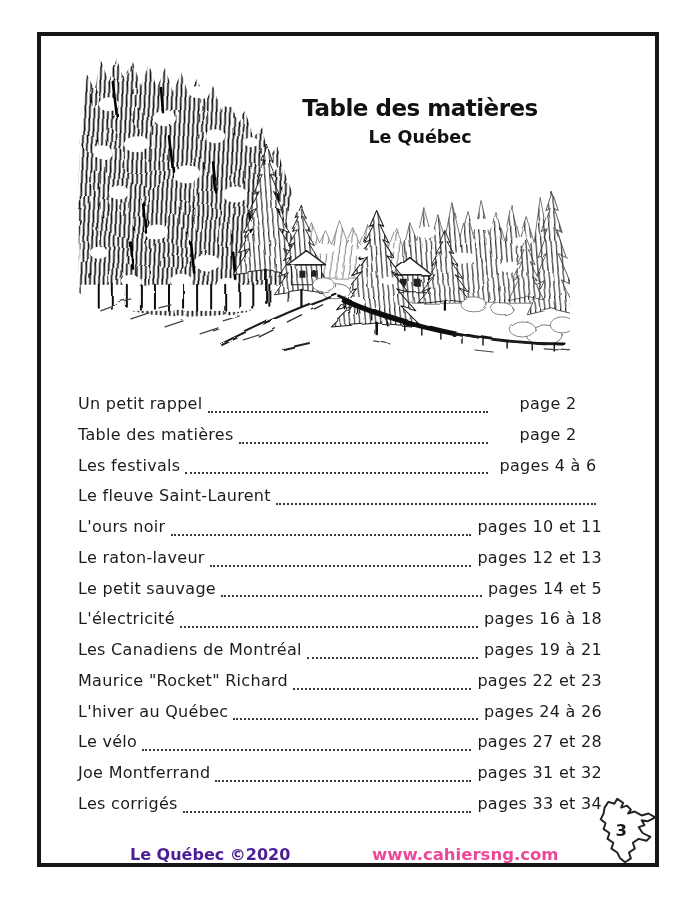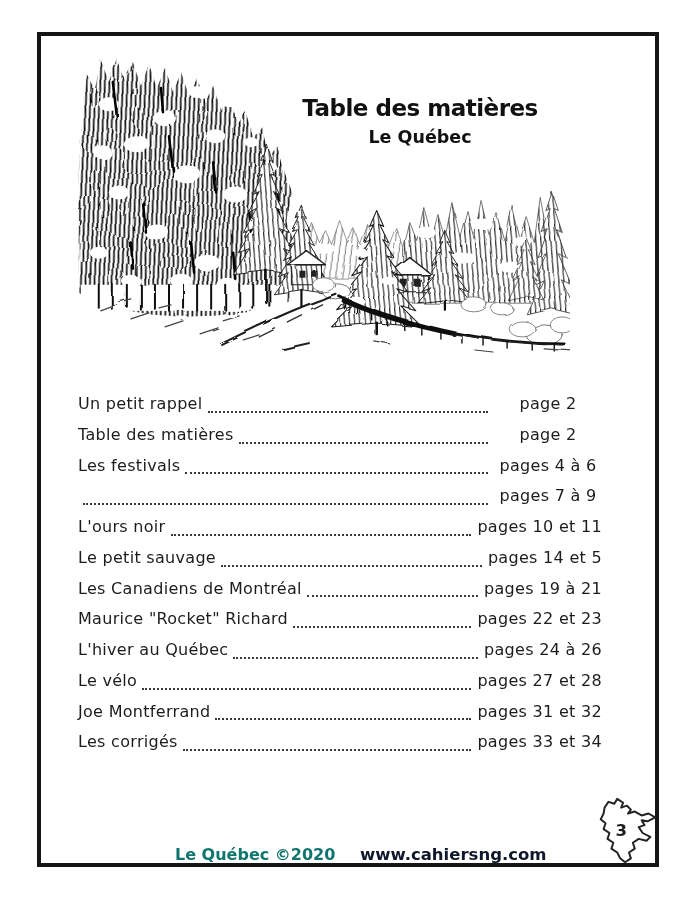--- a/index.html
+++ b/index.html
@@ -15,22 +15,22 @@
   #page-subtitle{font-size:17.5px;font-weight:bold;margin-top:6px;color:#111;}
   
   #toc{position:absolute;left:78px;top:361px;width:524px;z-index:3;margin-top:28px;}
   .toc-row{display:flex;height:30.75px;line-height:30.75px;font-size:16px;letter-spacing:0.3px;}
   .toc-label{white-space:nowrap;flex:0 0 auto;}
   .leader{flex:1 1 auto;position:relative;margin:0 6px 0 5px;}
   .leader::after{content:"";position:absolute;left:0;right:0;bottom:7px;
                  border-bottom:2.2px dotted #3a3a3a;}
   .toc-pages{flex:0 0 108px;white-space:nowrap;text-align:center;}
   
-  #footer-left{position:absolute;left:130px;top:845px;font-size:16px;font-weight:bold;color:#0f766e;z-index:3;margin-left:45px;}
-  #footer-link{position:absolute;left:360px;top:845px;font-size:16.5px;font-weight:bold;color:#0f172a;z-index:3;cursor:pointer;}
+  #footer-left{position:absolute;left:130px;top:845px;font-size:16px;font-weight:bold;color:#4c1d95;z-index:3;}
+  #footer-link{position:absolute;left:372px;top:845px;font-size:16.5px;font-weight:bold;color:#ec4899;z-index:3;cursor:pointer;}
   #page-badge{position:absolute;left:588px;top:794px;width:78px;height:78px;z-index:5;}
 </style>
 </head>
 <body>
 
 <div id="page">
   <div id="frame"></div>
 
   <svg id="illo" viewBox="0 0 495 305" xmlns="http://www.w3.org/2000/svg">
     <defs>
@@ -208,32 +208,42 @@
         <span class="toc-label">Table des matières</span>
         <span class="leader"></span>
         <span class="toc-pages">page 2</span>
       </div>
     <div class="toc-row">
         <span class="toc-label">Les festivals</span>
         <span class="leader"></span>
         <span class="toc-pages">pages 4 à 6</span>
       </div>
     <div class="toc-row">
-        <span class="leader"></span>
-        <span class="toc-pages">pages 7 à 9</span>
+        <span class="toc-label">Le fleuve Saint-Laurent</span>
+        <span class="leader"></span>
       </div>
     <div class="toc-row">
         <span class="toc-label">L'ours noir</span>
         <span class="leader"></span>
         <span class="toc-pages">pages 10 et 11</span>
       </div>
     <div class="toc-row">
+        <span class="toc-label">Le raton-laveur</span>
+        <span class="leader"></span>
+        <span class="toc-pages">pages 12 et 13</span>
+      </div>
+    <div class="toc-row">
         <span class="toc-label">Le petit sauvage</span>
         <span class="leader"></span>
         <span class="toc-pages">pages 14 et 5</span>
+      </div>
+    <div class="toc-row">
+        <span class="toc-label">L'électricité</span>
+        <span class="leader"></span>
+        <span class="toc-pages">pages 16 à 18</span>
       </div>
     <div class="toc-row">
         <span class="toc-label">Les Canadiens de Montréal</span>
         <span class="leader"></span>
         <span class="toc-pages">pages 19 à 21</span>
       </div>
     <div class="toc-row">
         <span class="toc-label">Maurice "Rocket" Richard</span>
         <span class="leader"></span>
         <span class="toc-pages">pages 22 et 23</span>

